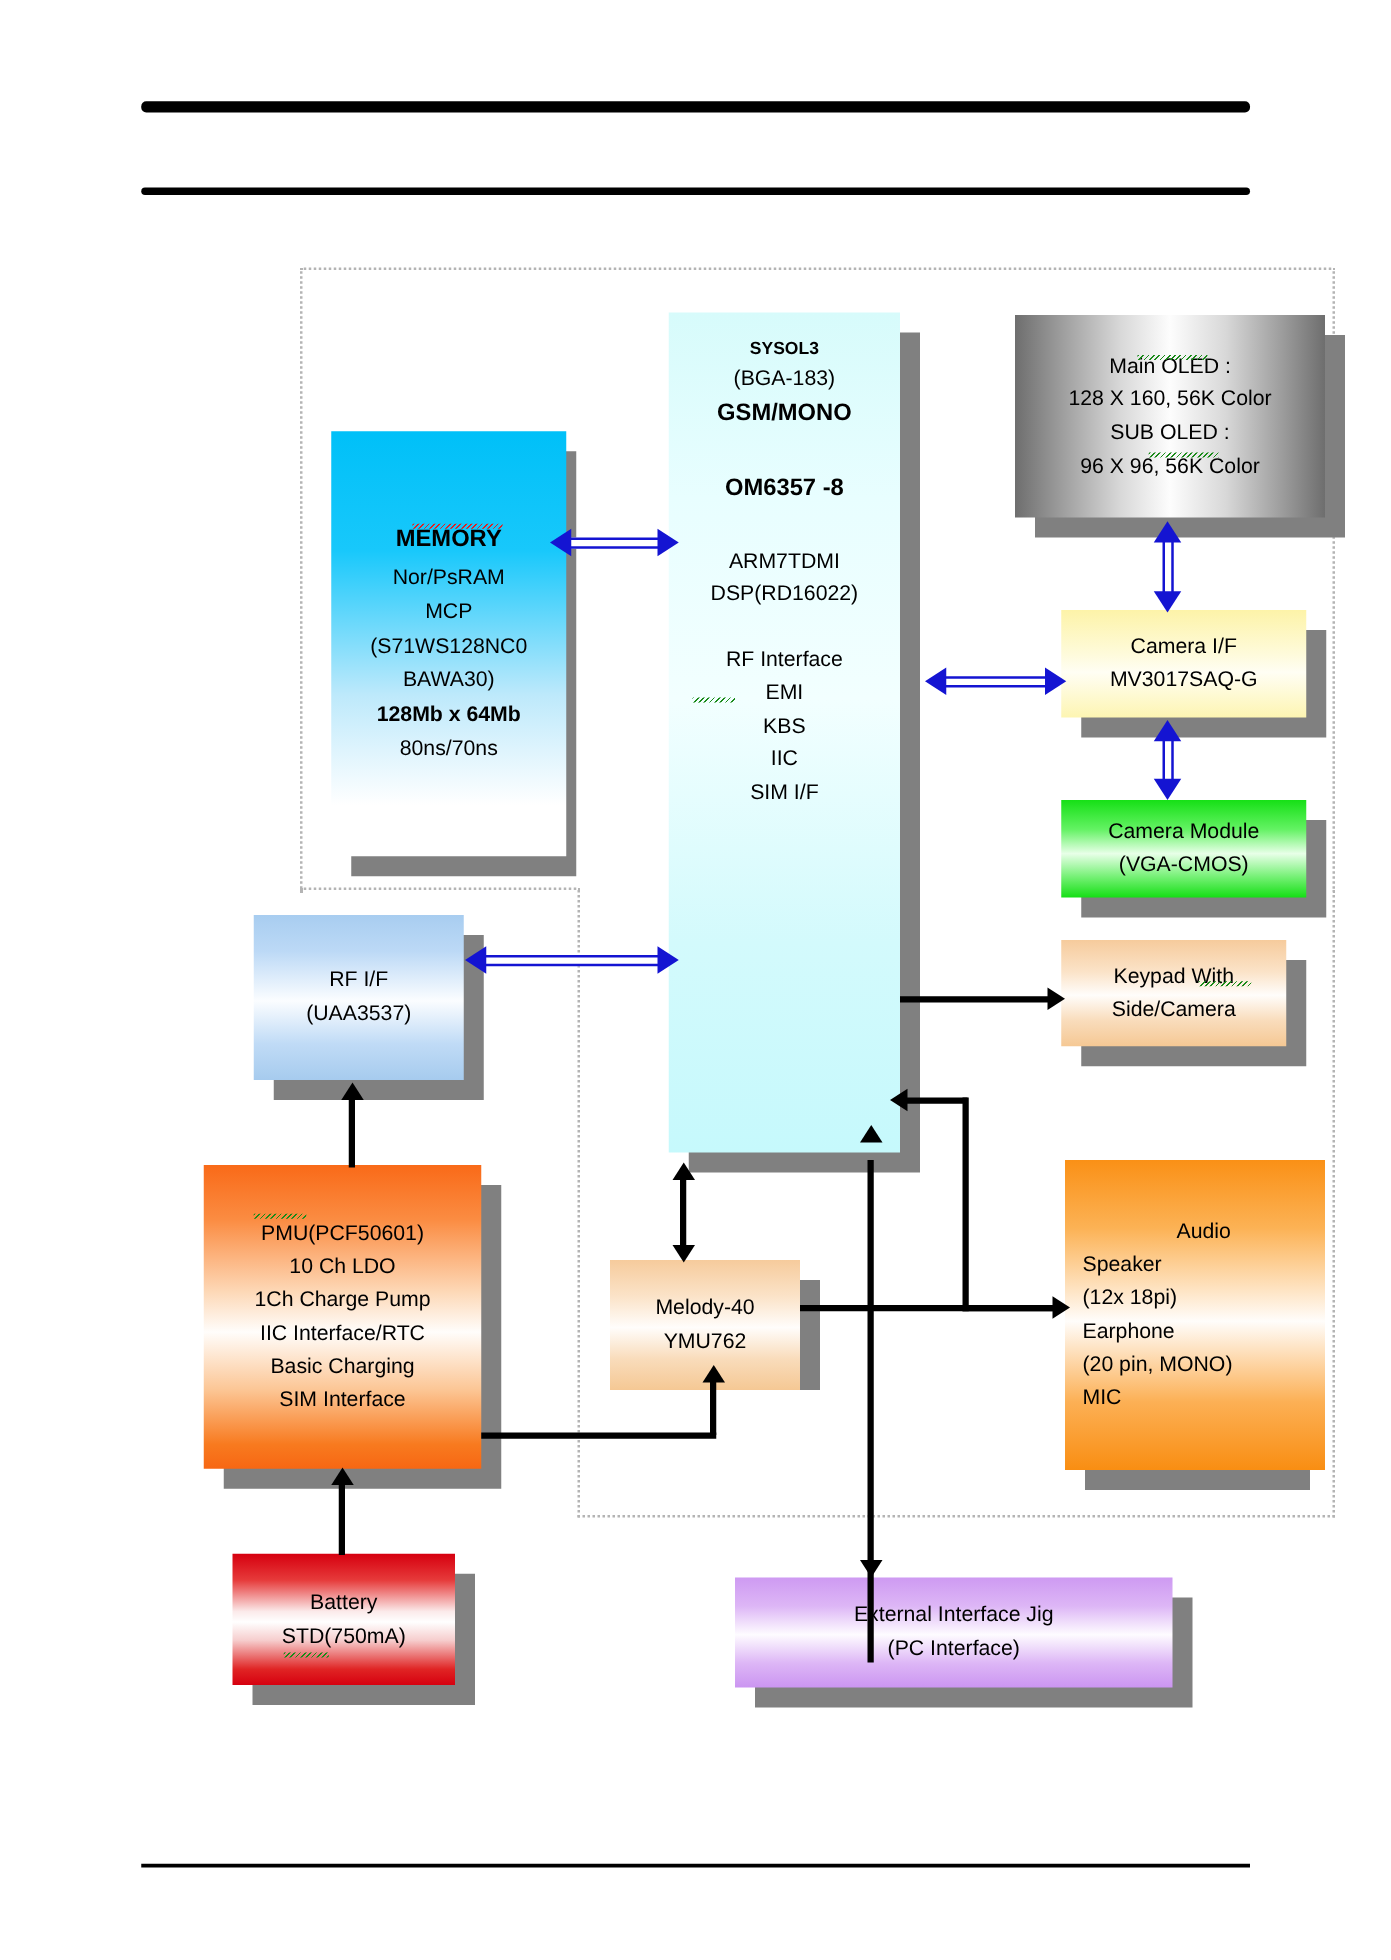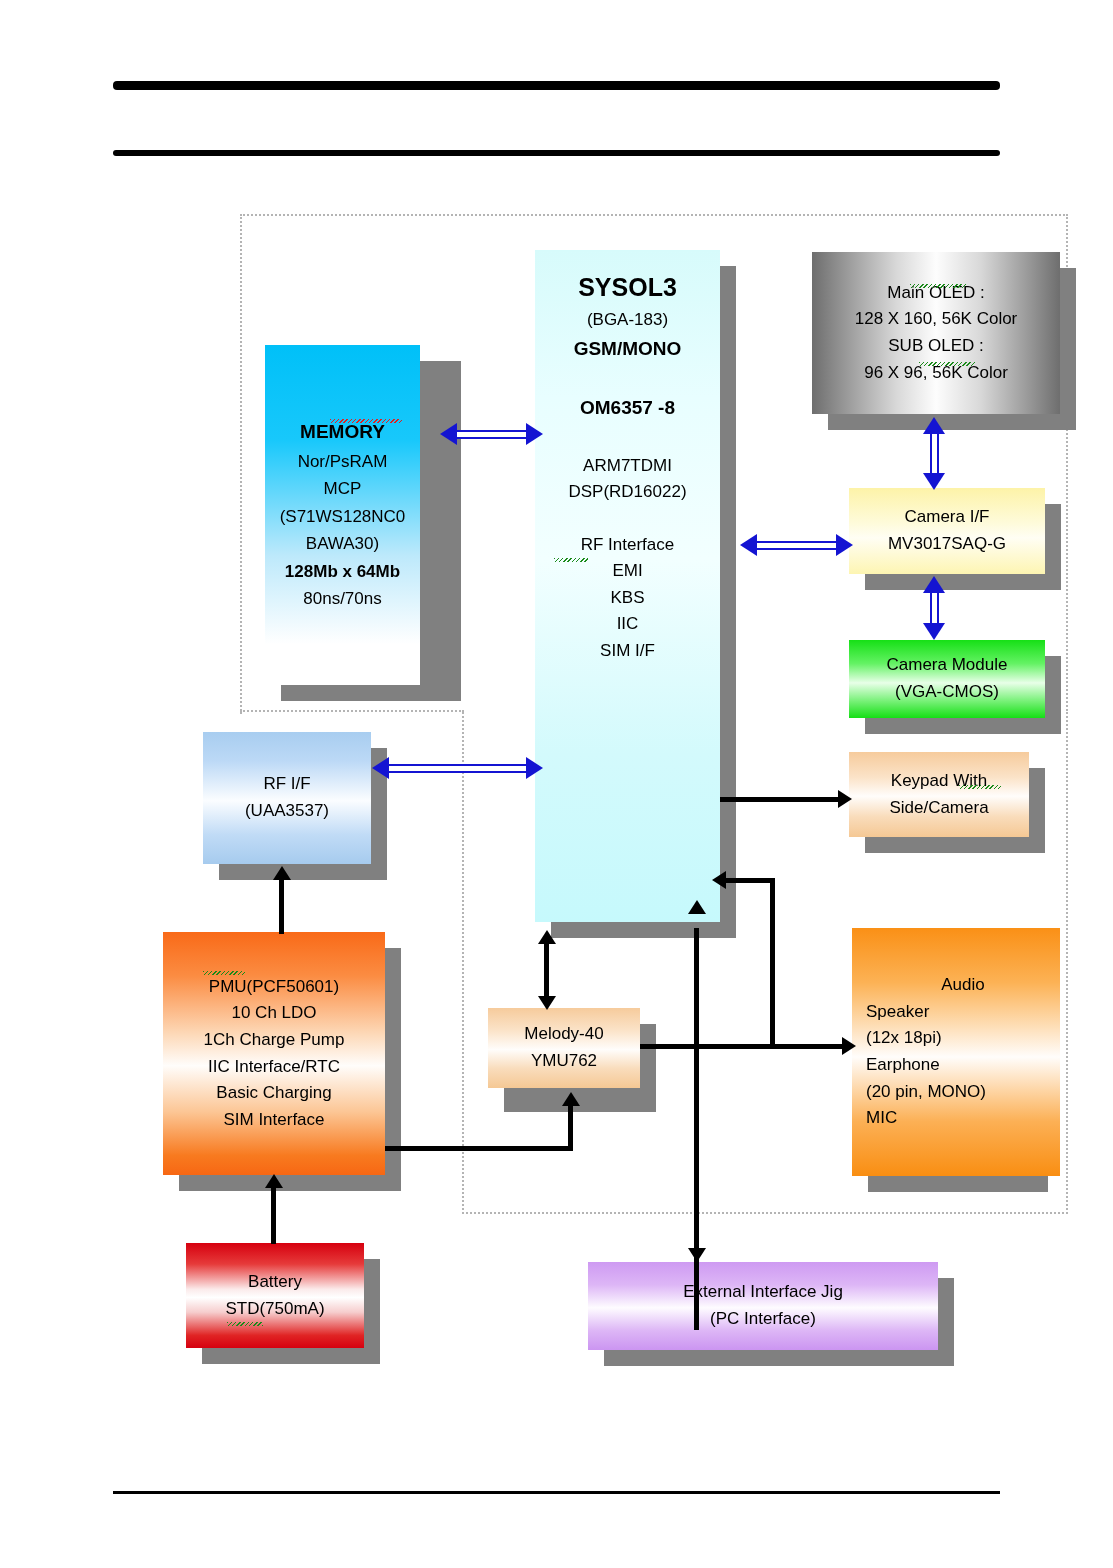--- a/index.html
+++ b/index.html
@@ -36,21 +36,21 @@
     color:#000;
     font-size:17px;
     line-height:1.56;
     z-index:5;
   }
   .blk .ln{display:block;white-space:nowrap;}
   .blk .ln.b{font-weight:bold;}
   .shadow{position:absolute;background:#808080;z-index:3;}
 
   
-  #blk-memory{left:265px;top:345px;width:155px;height:340px;
+  #blk-memory{left:265px;top:345px;width:188px;height:340px;
     background:linear-gradient(to bottom,#00c0f8 0%,#18c8fb 28%,#bde9fb 62%,#ffffff 88%,#ffffff 100%);text-align:center;}
   #sh-memory{left:281px;top:361px;width:180px;height:340px;}
   #blk-memory .ln{font-size:17px;line-height:1.62;}
   #blk-memory .t{font-size:19px;}
 
   #blk-sysol3{left:535px;top:250px;width:185px;height:672px;
     background:linear-gradient(to bottom,#d7fbfb 0%,#e8feff 22%,#f2ffff 46%,#d3fafc 75%,#c6f9fc 100%);}
   #sh-sysol3{left:551px;top:266px;width:185px;height:672px;}
   #blk-sysol3 .sp1{height:30px;}
   #blk-sysol3 .sp2{height:30px;}
@@ -81,21 +81,21 @@
   #sh-rfif{left:219px;top:748px;width:168px;height:132px;}
 
   #blk-pmu{left:163px;top:932px;width:222px;height:243px;
     background:linear-gradient(to bottom,#f96a18 0%,#fb8c42 18%,#fdd9b8 42%,#fffdfb 55%,#fcc695 74%,#f87a1f 92%,#f76713 100%);}
   #sh-pmu{left:179px;top:948px;width:222px;height:243px;}
 
   #blk-battery{left:186px;top:1243px;width:178px;height:105px;
     background:linear-gradient(to bottom,#d6000f 0%,#e63a3a 20%,#fbeaea 44%,#ffffff 52%,#f6cdcd 66%,#e02424 88%,#d6000f 100%);}
   #sh-battery{left:202px;top:1259px;width:178px;height:105px;}
 
-  #blk-melody{left:488px;top:1008px;width:152px;height:80px;
+  #blk-melody{left:488px;top:1008px;width:152px;height:104px;
     background:linear-gradient(to bottom,#f6cb9c 0%,#fbe3c8 28%,#fffdfb 52%,#f9dcbb 76%,#f5c894 100%);}
   #sh-melody{left:504px;top:1024px;width:152px;height:88px;}
 
   #blk-extjig{left:588px;top:1262px;width:350px;height:88px;
     background:linear-gradient(to bottom,#ce9af2 0%,#ddb6f6 26%,#fefcff 52%,#ddb6f6 78%,#cb95f1 100%);}
   #sh-extjig{left:604px;top:1278px;width:350px;height:88px;}
 
   
   .bline{position:absolute;background:#000;z-index:6;}
   .btri{position:absolute;width:0;height:0;z-index:7;}
@@ -211,21 +211,21 @@
     <span class="ln">Nor/PsRAM</span>
     <span class="ln">MCP</span>
     <span class="ln">(S71WS128NC0</span>
     <span class="ln">BAWA30)</span>
     <span class="ln b">128Mb x 64Mb</span>
     <span class="ln">80ns/70ns</span>
   </div>
   <div class="squig red" style="left:330px;top:419px;width:72px;"></div>
 
   <div class="blk" id="blk-sysol3" style="justify-content:flex-start;padding-top:18px;">
-    <span class="ln b" style="font-size:25px;">SYSOL3</span>
+    <span class="ln b" style="font-size:14px;">SYSOL3</span>
     <span class="ln">(BGA-183)</span>
     <span class="ln b" style="font-size:19px;">GSM/MONO</span>
     <span class="sp1"></span>
     <span class="ln b" style="font-size:19px;">OM6357 -8</span>
     <span class="sp2"></span>
     <span class="ln">ARM7TDMI</span>
     <span class="ln">DSP(RD16022)</span>
     <span class="sp3"></span>
     <span class="ln">RF Interface</span>
     <span class="ln">EMI</span>

